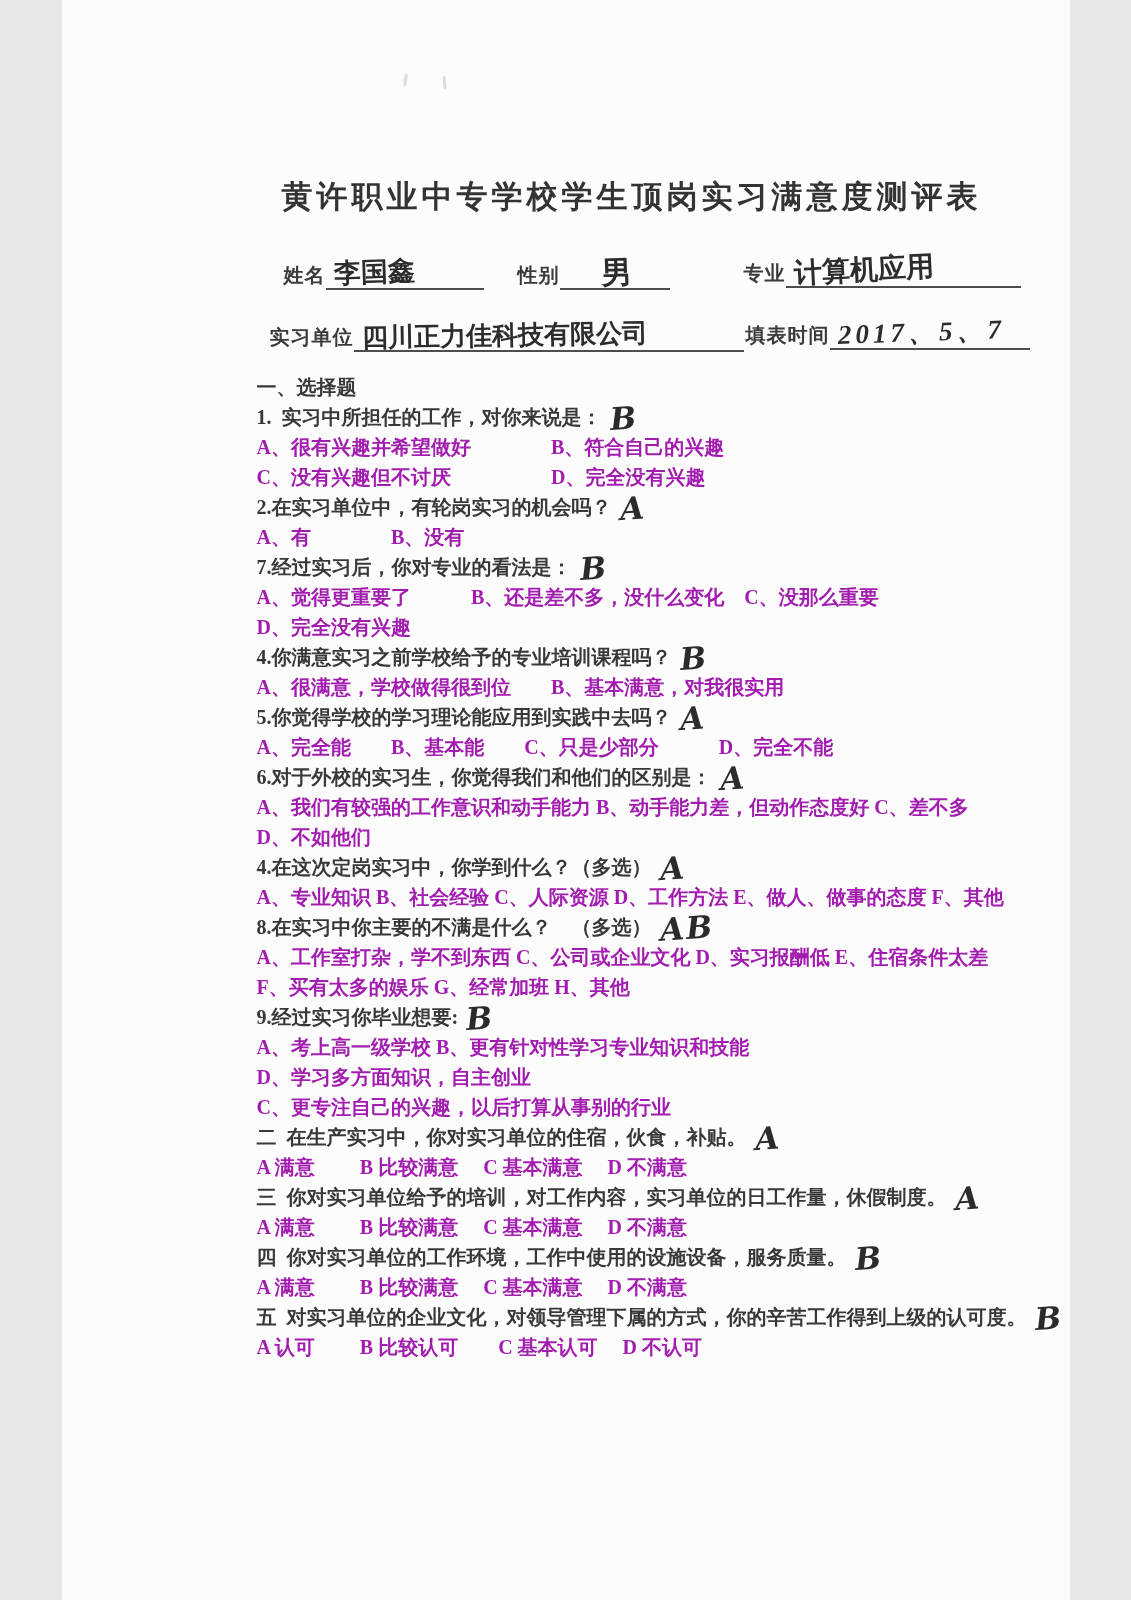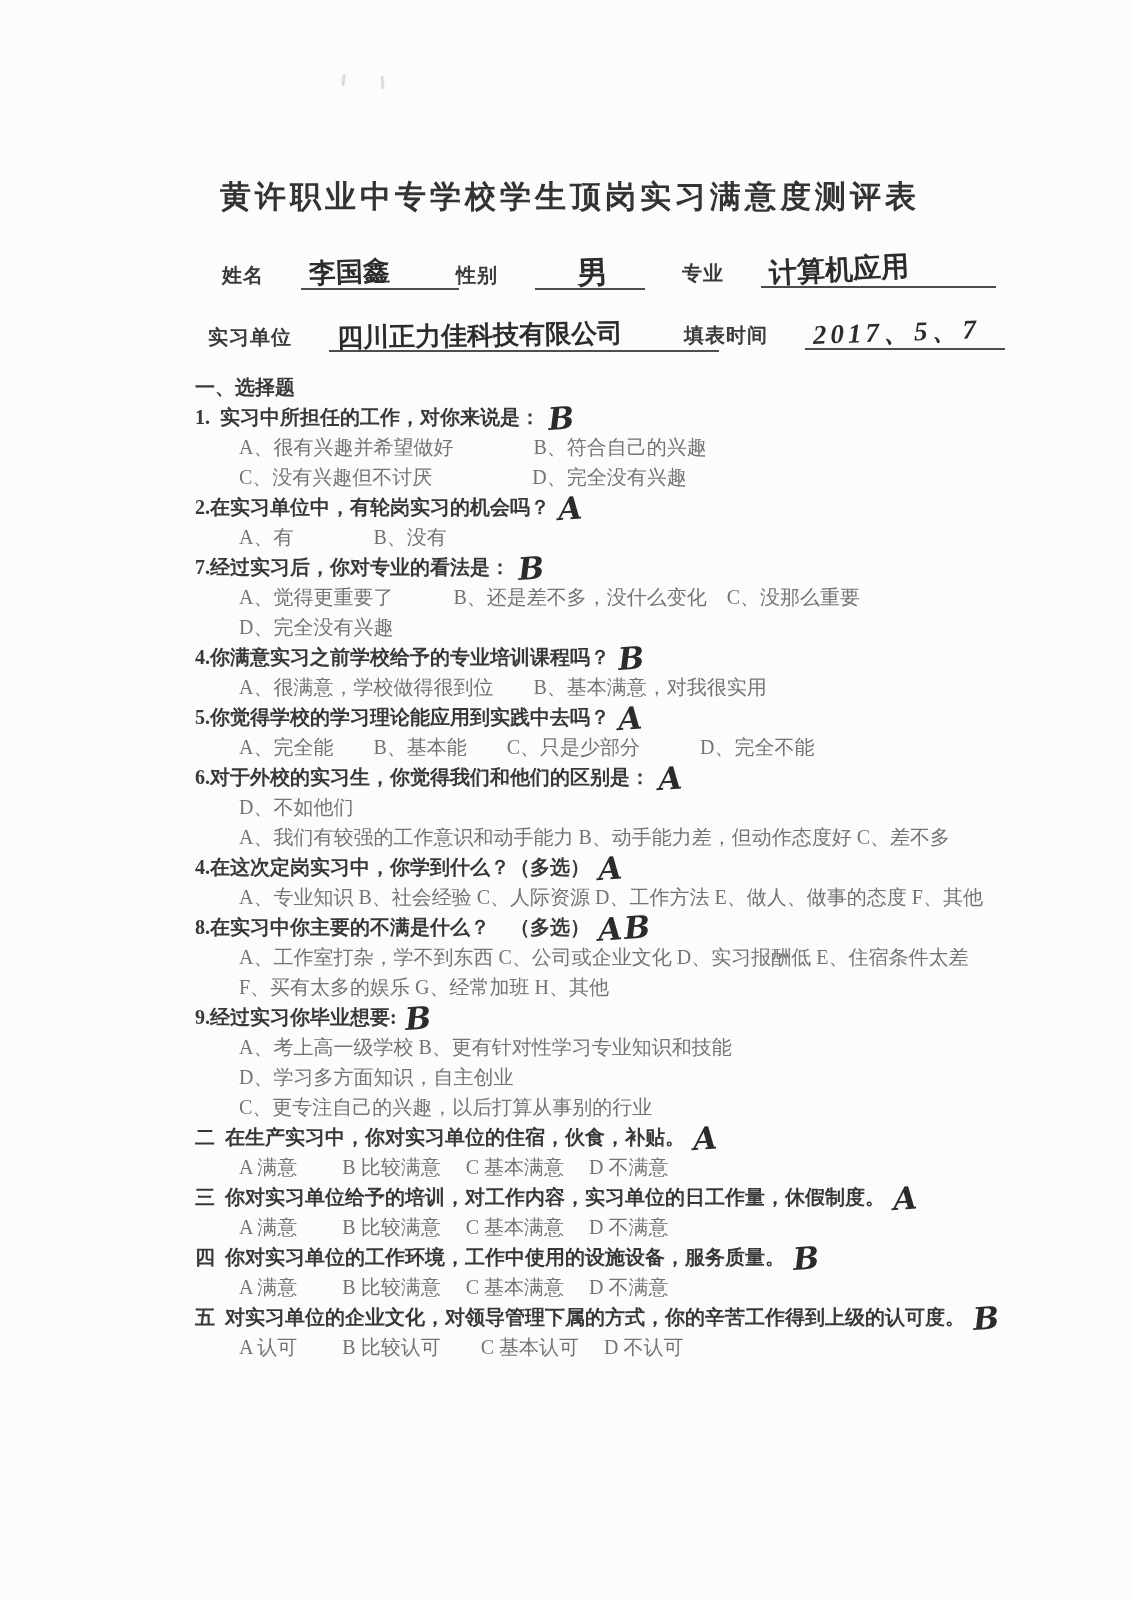--- a/index.html
+++ b/index.html
@@ -1,47 +1,47 @@
 <!DOCTYPE html>
 <html><head>
 <meta charset="utf-8">
 <style>
   html, body { margin: 0; padding: 0; background: #e8e8e8; }
   .page {
     position: relative;
-    width: 1131px; height: 1600px;
+    width: 1008px; height: 1600px;
     margin: 0 auto;
     background: #fcfcfc;
     font-family: "Liberation Serif", "DejaVu Serif", serif;
     color: #3a3a3a;
     overflow: hidden;
   }
   .title {
     position: absolute; top: 176px; left: 70px; width: 1000px; margin: 0;
     text-align: center; font-size: 31px; font-weight: 700;
     letter-spacing: 4px; color: #333;
   }
-  .field { position: absolute; display: flex; align-items: flex-end; height: 46px; gap: 37px; }
+  .field { position: absolute; display: flex; align-items: flex-end; height: 46px; }
   .flabel { font-size: 20px; font-weight: 700; white-space: pre; line-height: 24px; padding-bottom: 3px; letter-spacing: 1px; }
   .fill {
     display: inline-flex; align-items: flex-end;
     border-bottom: 2px solid #4d4d4d;
     height: 44px; padding: 0 4px 0 8px; box-sizing: border-box;
   }
   .fill.center { justify-content: center; }
   .hw { font-weight: 700; color: #2c2c2c; white-space: pre; line-height: 1; display: inline-block; }
   .hw-name   { font-size: 27px; transform: rotate(-2deg); margin-bottom: 2px; }
   .hw-gender { font-size: 31px; transform: rotate(-2deg); }
   .hw-major  { font-size: 28px; transform: rotate(-3deg); margin-bottom: 2px; }
   .hw-unit   { font-size: 26px; transform: rotate(-1deg); margin-bottom: 1px; }
   .hw-date   { font-size: 27px; font-style: italic; transform: rotate(-2deg); margin-bottom: 2px; letter-spacing: 4px; }
   .qlist { position: absolute; left: 195px; top: 372px; width: 810px; }
   .line { height: 30px; line-height: 30px; font-size: 20px; white-space: pre; }
   .line.stem { font-weight: 700; color: #383838; }
-  .line.opt  { font-weight: 400; color: #737373; margin-left: 44px; }
+  .line.opt  { font-weight: 700; color: #a21caf; }
   .answer {
     display: inline-block;
     font-family: "DejaVu Serif", serif;
     font-style: italic; font-weight: 700;
     font-size: 31px; line-height: 20px;
     color: #2b2b2b; margin-left: 8px;
     transform: rotate(-4deg);
     vertical-align: -5px; letter-spacing: 2px;
   }
   .artifact { position: absolute; background: #dcdcdc; border-radius: 2px; }
@@ -107,22 +107,22 @@
     <div class="line opt"><span>A、觉得更重要了　　　B、还是差不多，没什么变化　C、没那么重要</span></div>
     <div class="line opt"><span>D、完全没有兴趣</span></div>
 
     <div class="line stem"><span>4.你满意实习之前学校给予的专业培训课程吗？</span><span class="answer">B</span></div>
     <div class="line opt"><span>A、很满意，学校做得很到位　　B、基本满意，对我很实用</span></div>
 
     <div class="line stem"><span>5.你觉得学校的学习理论能应用到实践中去吗？</span><span class="answer">A</span></div>
     <div class="line opt"><span>A、完全能　　B、基本能　　C、只是少部分　　　D、完全不能</span></div>
 
     <div class="line stem"><span>6.对于外校的实习生，你觉得我们和他们的区别是：</span><span class="answer">A</span></div>
+    <div class="line opt"><span>A、我们有较强的工作意识和动手能力 B、动手能力差，但动作态度好 C、差不多</span></div>
     <div class="line opt"><span>D、不如他们</span></div>
-    <div class="line opt"><span>A、我们有较强的工作意识和动手能力 B、动手能力差，但动作态度好 C、差不多</span></div>
 
     <div class="line stem"><span>4.在这次定岗实习中，你学到什么？（多选）</span><span class="answer">A</span></div>
     <div class="line opt"><span>A、专业知识 B、社会经验 C、人际资源 D、工作方法 E、做人、做事的态度 F、其他</span></div>
 
     <div class="line stem"><span>8.在实习中你主要的不满是什么？　（多选）</span><span class="answer">AB</span></div>
     <div class="line opt"><span>A、工作室打杂，学不到东西 C、公司或企业文化 D、实习报酬低 E、住宿条件太差</span></div>
     <div class="line opt"><span>F、买有太多的娱乐 G、经常加班 H、其他</span></div>
 
     <div class="line stem"><span>9.经过实习你毕业想要:</span><span class="answer">B</span></div>
     <div class="line opt"><span>A、考上高一级学校 B、更有针对性学习专业知识和技能</span></div>

